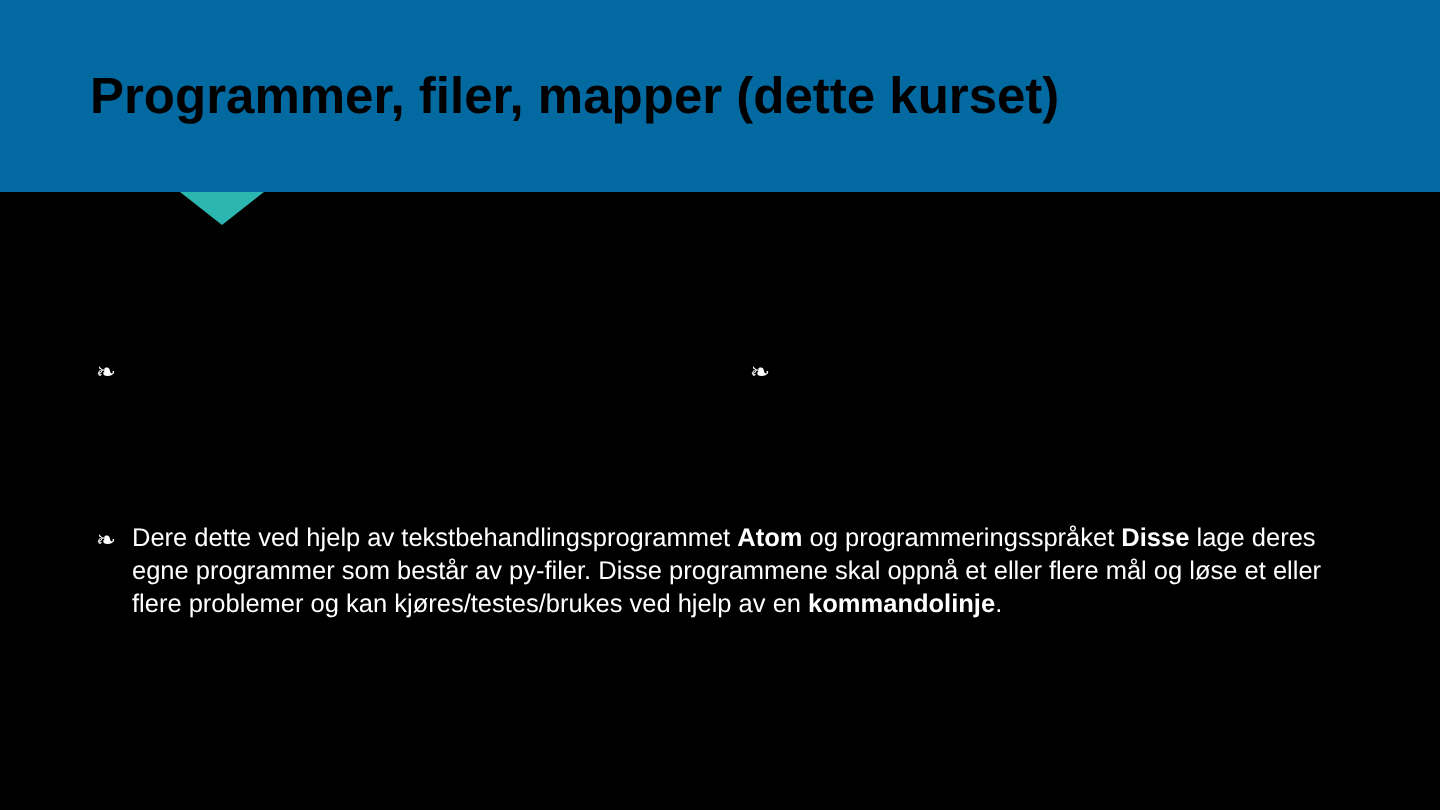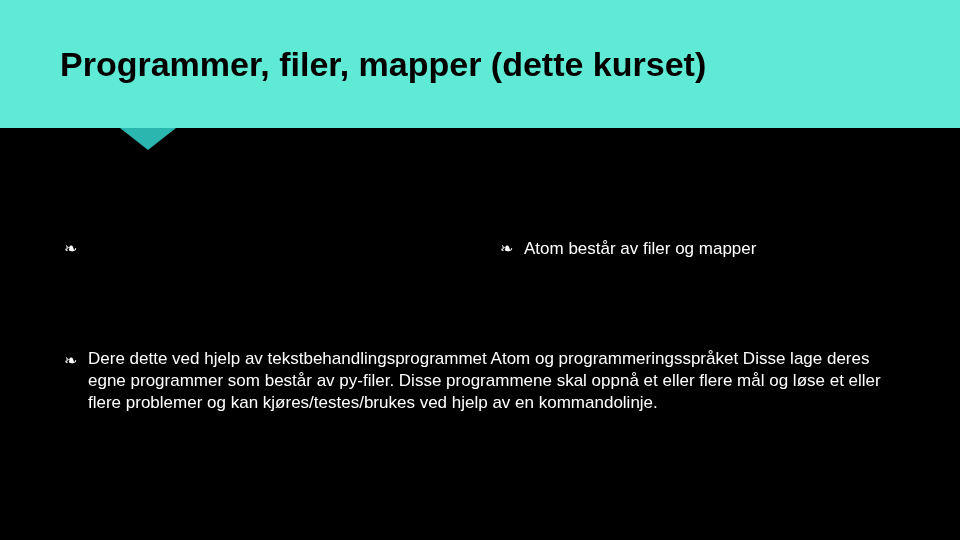--- a/index.html
+++ b/index.html
@@ -3,21 +3,21 @@
 <meta charset="utf-8">
 <style>
   * { margin: 0; padding: 0; box-sizing: border-box; }
   html, body { width: 960px; height: 540px; overflow: hidden; }
   body {
     background: #000000;
     font-family: Arial, Helvetica, sans-serif;
     color: #ffffff;
   }
   .header {
-    background: #5eead4;
+    background: #0369a1;
     height: 128px;
     width: 100%;
     padding: 0 60px;
     display: flex;
     align-items: center;
     position: relative;
   }
   .header-title {
     color: #000000;
     font-size: 34px;
@@ -66,39 +66,38 @@
     margin-top: 88px;
   }
   .para-row .bullet-icon {
     margin-top: 2px;
   }
   .para-text {
     font-size: 17px;
     line-height: 22px;
     max-width: 830px;
   }
-  .para-text b { font-weight: normal; }
+  .para-text b { font-weight: bold; }
 </style>
 </head>
 <body>
 
 <div class="header">
   <div class="header-title">Programmer, filer, mapper (dette kurset)</div>
   <div class="notch"></div>
 </div>
 
 <div class="content">
 
   <div class="two-col">
     <div class="col">
       <span class="bullet-icon">❧</span>
     </div>
     <div class="col">
       <span class="bullet-icon">❧</span>
-      <span class="bullet-text">Atom består av filer og mapper</span>
     </div>
   </div>
 
   <div class="para-row">
     <span class="bullet-icon">❧</span>
     <span class="para-text">
       <span>Dere dette ved hjelp av tekstbehandlingsprogrammet </span><b>Atom</b><span> og programmeringsspråket </span><b>Disse</b><span> lage deres egne programmer som består av py-filer. Disse programmene skal oppnå et eller flere mål og løse et eller flere problemer og kan kjøres/testes/brukes ved hjelp av en </span><b>kommandolinje</b><span>.</span>
     </span>
   </div>
 

